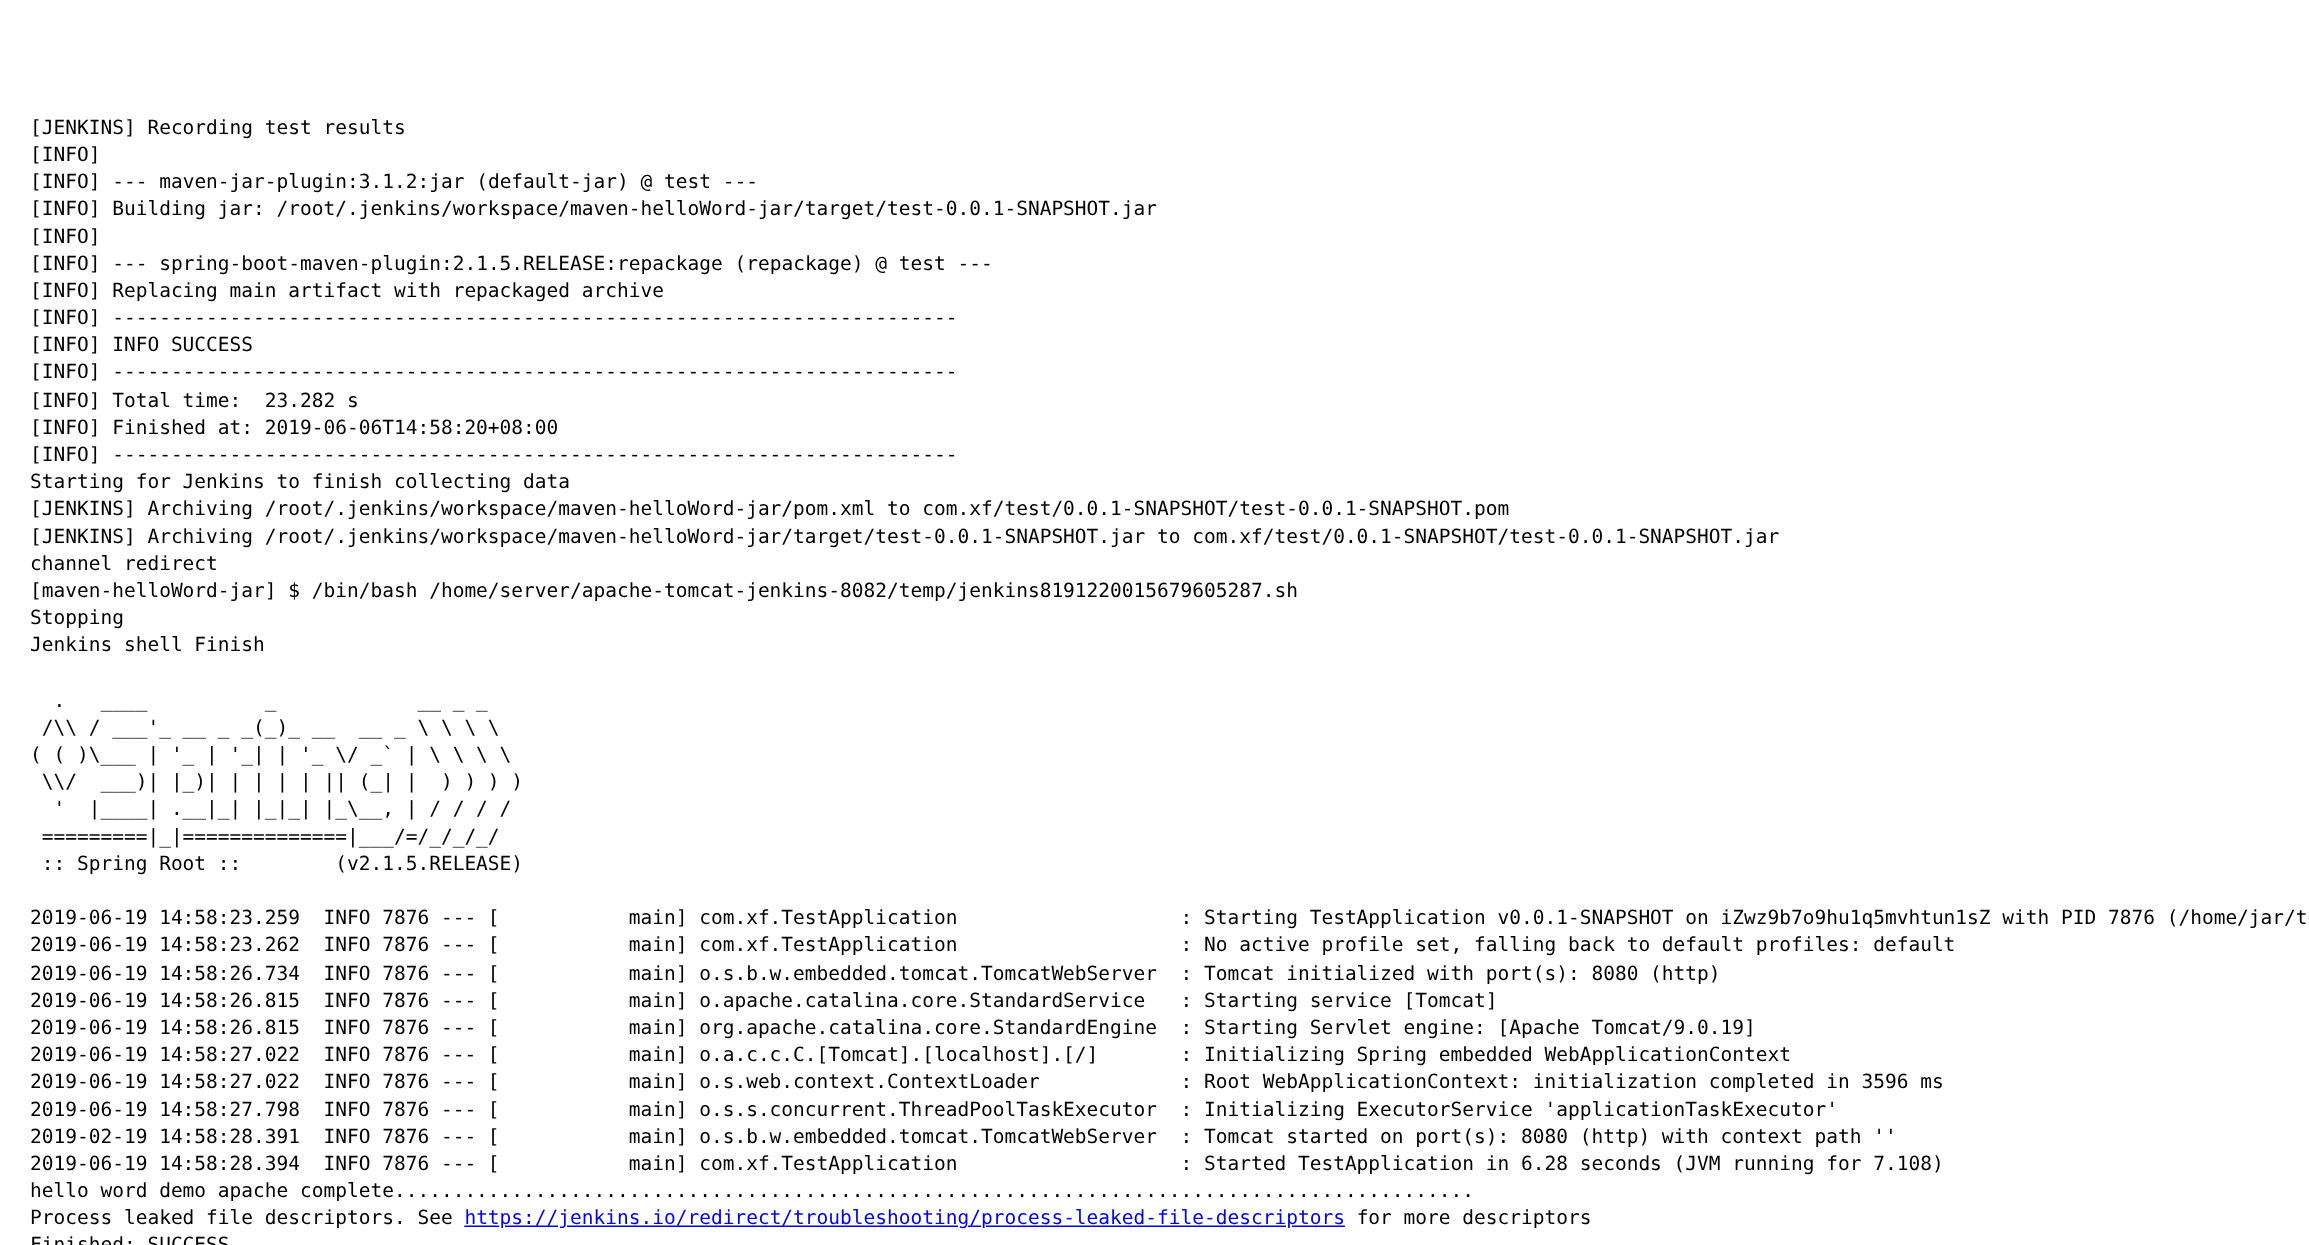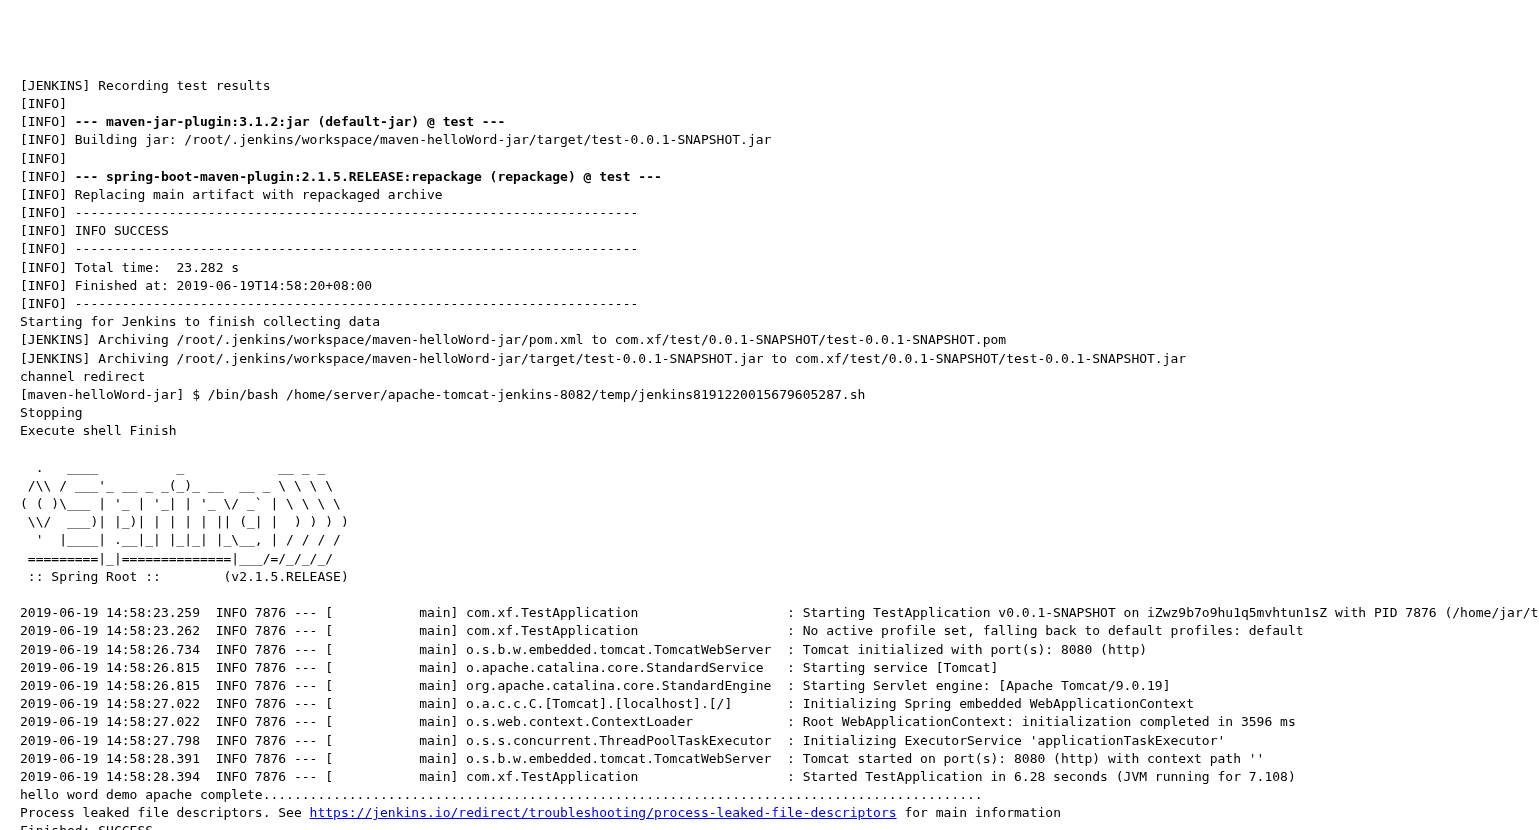--- a/index.html
+++ b/index.html
@@ -10,21 +10,21 @@
     white-space: pre;
     color: #000;
     background: #fff;
     line-height: 1.4;
   }
   pre {
     margin: 0;
     font-family: inherit;
     font-size: inherit;
   }
-  .bold { font-weight: bold; }
+  .bold { font-weight: normal; }
   a.link {
     color: #0000EE;
     text-decoration: underline;
     cursor: pointer;
   }
 </style>
 </head>
 <body>
 
 
@@ -33,46 +33,46 @@
 <span>[INFO] </span>
 <span>[INFO] </span><span class="bold"><span>--- </span><span>maven-jar-plugin:3.1.2:jar</span><span> (default-jar)</span><span> @ test ---</span></span>
 <span>[INFO] Building jar: /root/.jenkins/workspace/maven-helloWord-jar/target/test-0.0.1-SNAPSHOT.jar</span>
 <span>[INFO] </span>
 <span>[INFO] </span><span class="bold"><span>--- </span><span>spring-boot-maven-plugin:2.1.5.RELEASE:repackage</span><span> (repackage)</span><span> @ test ---</span></span>
 <span>[INFO] Replacing main artifact with repackaged archive</span>
 <span>[INFO] ------------------------------------------------------------------------</span>
 <span>[INFO] INFO SUCCESS</span>
 <span>[INFO] ------------------------------------------------------------------------</span>
 <span>[INFO] Total time:  23.282 s</span>
-<span>[INFO] Finished at: 2019-06-19T14:58:20+08:00</span>
+<span>[INFO] Finished at: 2019-06-06T14:58:20+08:00</span>
 <span>[INFO] ------------------------------------------------------------------------</span>
 <span>Starting for Jenkins to finish collecting data</span>
 <span>[JENKINS] Archiving /root/.jenkins/workspace/maven-helloWord-jar/pom.xml to com.xf/test/0.0.1-SNAPSHOT/test-0.0.1-SNAPSHOT.pom</span>
 <span>[JENKINS] Archiving /root/.jenkins/workspace/maven-helloWord-jar/target/test-0.0.1-SNAPSHOT.jar to com.xf/test/0.0.1-SNAPSHOT/test-0.0.1-SNAPSHOT.jar</span>
 <span>channel redirect</span>
 <span>[maven-helloWord-jar] $ /bin/bash /home/server/apache-tomcat-jenkins-8082/temp/jenkins8191220015679605287.sh</span>
 <span>Stopping</span>
-<span>Execute shell Finish</span>
+<span>Jenkins shell Finish</span>
 <span></span>
 <span>  .   ____          _            __ _ _</span>
 <span> /\\ / ___'_ __ _ _(_)_ __  __ _ \ \ \ \</span>
 <span>( ( )\___ | '_ | '_| | '_ \/ _` | \ \ \ \</span>
 <span> \\/  ___)| |_)| | | | | || (_| |  ) ) ) )</span>
 <span>  '  |____| .__|_| |_|_| |_\__, | / / / /</span>
 <span> =========|_|==============|___/=/_/_/_/</span>
 <span> :: Spring Root ::        (v2.1.5.RELEASE)</span>
 <span></span>
 <span>2019-06-19 14:58:23.259  INFO 7876 --- [           main] com.xf.TestApplication                   : Starting TestApplication v0.0.1-SNAPSHOT on iZwz9b7o9hu1q5mvhtun1sZ with PID 7876 (/home/jar/test-0.0.1-SNAPSHOT.jar started by root in /home/script)</span>
 <span>2019-06-19 14:58:23.262  INFO 7876 --- [           main] com.xf.TestApplication                   : No active profile set, falling back to default profiles: default</span>
 <span>2019-06-19 14:58:26.734  INFO 7876 --- [           main] o.s.b.w.embedded.tomcat.TomcatWebServer  : Tomcat initialized with port(s): 8080 (http)</span>
 <span>2019-06-19 14:58:26.815  INFO 7876 --- [           main] o.apache.catalina.core.StandardService   : Starting service [Tomcat]</span>
 <span>2019-06-19 14:58:26.815  INFO 7876 --- [           main] org.apache.catalina.core.StandardEngine  : Starting Servlet engine: [Apache Tomcat/9.0.19]</span>
 <span>2019-06-19 14:58:27.022  INFO 7876 --- [           main] o.a.c.c.C.[Tomcat].[localhost].[/]       : Initializing Spring embedded WebApplicationContext</span>
 <span>2019-06-19 14:58:27.022  INFO 7876 --- [           main] o.s.web.context.ContextLoader            : Root WebApplicationContext: initialization completed in 3596 ms</span>
 <span>2019-06-19 14:58:27.798  INFO 7876 --- [           main] o.s.s.concurrent.ThreadPoolTaskExecutor  : Initializing ExecutorService 'applicationTaskExecutor'</span>
-<span>2019-06-19 14:58:28.391  INFO 7876 --- [           main] o.s.b.w.embedded.tomcat.TomcatWebServer  : Tomcat started on port(s): 8080 (http) with context path ''</span>
+<span>2019-02-19 14:58:28.391  INFO 7876 --- [           main] o.s.b.w.embedded.tomcat.TomcatWebServer  : Tomcat started on port(s): 8080 (http) with context path ''</span>
 <span>2019-06-19 14:58:28.394  INFO 7876 --- [           main] com.xf.TestApplication                   : Started TestApplication in 6.28 seconds (JVM running for 7.108)</span>
 <span>hello word demo apache complete............................................................................................</span>
-<span><span>Process leaked file descriptors. See </span><a class="link">https://jenkins.io/redirect/troubleshooting/process-leaked-file-descriptors</a><span> for main information</span></span>
+<span><span>Process leaked file descriptors. See </span><a class="link">https://jenkins.io/redirect/troubleshooting/process-leaked-file-descriptors</a><span> for more descriptors</span></span>
 <span>Finished: SUCCESS</span></pre>
 
 
 
 
 </body></html>

